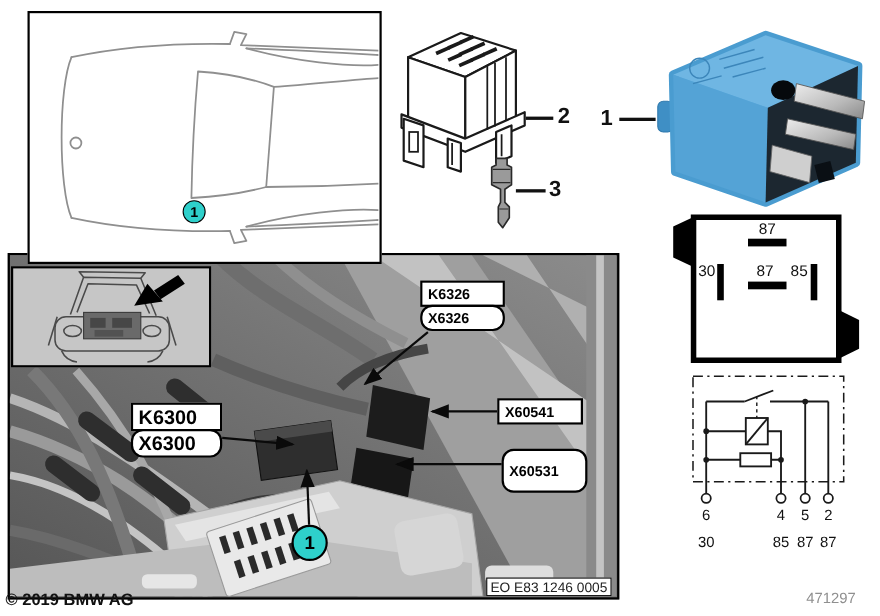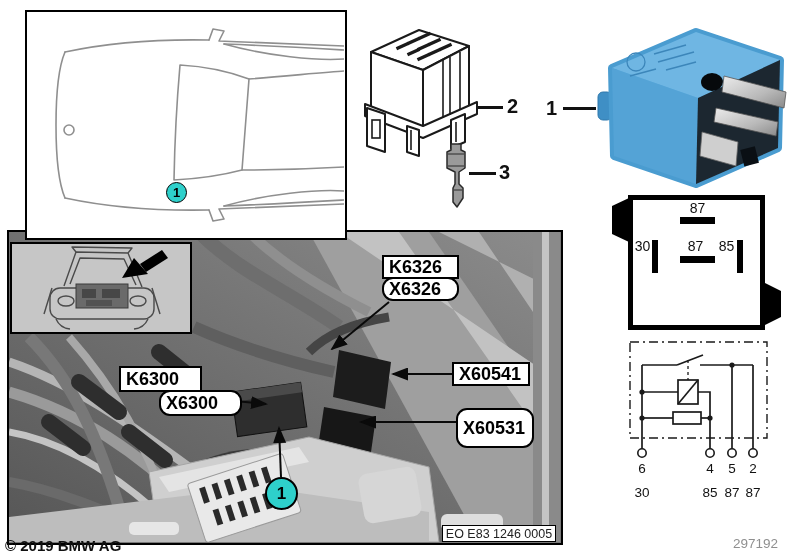--- a/index.html
+++ b/index.html
@@ -6,21 +6,21 @@
   .stage{position:relative;width:800px;height:560px;background:#fff;overflow:hidden;
          font-family:"Liberation Sans",sans-serif;color:#111;}
   .abs{position:absolute;}
   .num{font-weight:bold;font-size:20px;color:#111;line-height:1;}
   .cline{background:#111;height:2.5px;}
   .marker{border-radius:50%;background:#2ed0cb;border:2px solid #000;display:flex;
           align-items:center;justify-content:center;font-weight:bold;color:#000;box-sizing:border-box;}
   .panel{background:#fff;border:2.5px solid #000;box-sizing:border-box;}
   .lblgrp{z-index:6;}
   .lrow{background:#fff;border:2px solid #000;font-weight:bold;color:#000;display:flex;
-        align-items:center;padding-left:5px;box-sizing:border-box;font-size:18px;}
+        align-items:center;padding-left:5px;box-sizing:border-box;font-size:13px;}
   .lrow.b{font-size:18px;}
   .lrow + .lrow{margin-top:-2px;border-radius:11px;}
   .pin-num{font-size:14px;color:#111;position:absolute;text-align:center;line-height:1;}
   .pbar{position:absolute;background:#000;}
   .schsvg text{font-family:"Liberation Sans",sans-serif;font-size:13.5px;fill:#111;}
   .footer-c{font-size:15px;font-weight:bold;color:#111;z-index:9;}
   .footer-n{font-size:13.5px;color:#8f8f8f;}
 </style>
 </head>
 <body>
@@ -282,29 +282,29 @@
         <line x1="272" y1="245" x2="270" y2="196" marker-end="url(#ah)"></line>
       </g>
     </svg>
 
     <div class="abs lblgrp" style="left:373px;top:23px;">
       <div class="lrow" style="width:77px;height:24px;">K6326</div>
       <div class="lrow" style="width:77px;height:24px;">X6326</div>
     </div>
     <div class="abs lblgrp" style="left:110px;top:134px;">
       <div class="lrow b" style="width:83px;height:26px;">K6300</div>
-      <div class="lrow b" style="width:83px;height:26px;margin-left:40px;">X6300</div>
+      <div class="lrow b" style="width:83px;height:26px;">X6300</div>
     </div>
     <div class="abs lblgrp lrow" style="left:443px;top:130px;width:78px;height:24px;">X60541</div>
     <div class="abs lblgrp lrow" style="left:447px;top:178px;width:78px;height:40px;">X60531</div>
 
     <div class="abs marker" style="left:256px;top:245px;width:33px;height:33px;font-size:17px;z-index:6;">
       <span>1</span>
     </div>
 
     <div class="abs" style="left:433px;top:293px;width:114px;height:17px;background:#fff;border:1.5px solid #000;box-sizing:border-box;
                             font-size:12.5px;color:#222;display:flex;align-items:center;justify-content:center;z-index:6;">EO E83 1246 0005</div>
   </div>
 
   <div class="abs footer-c" style="left:5px;top:537px;">© 2019 BMW AG</div>
-  <div class="abs footer-n" style="left:733px;top:536px;">297192</div>
+  <div class="abs footer-n" style="left:733px;top:536px;">471297</div>
 
 </div>
 
 </body></html>

